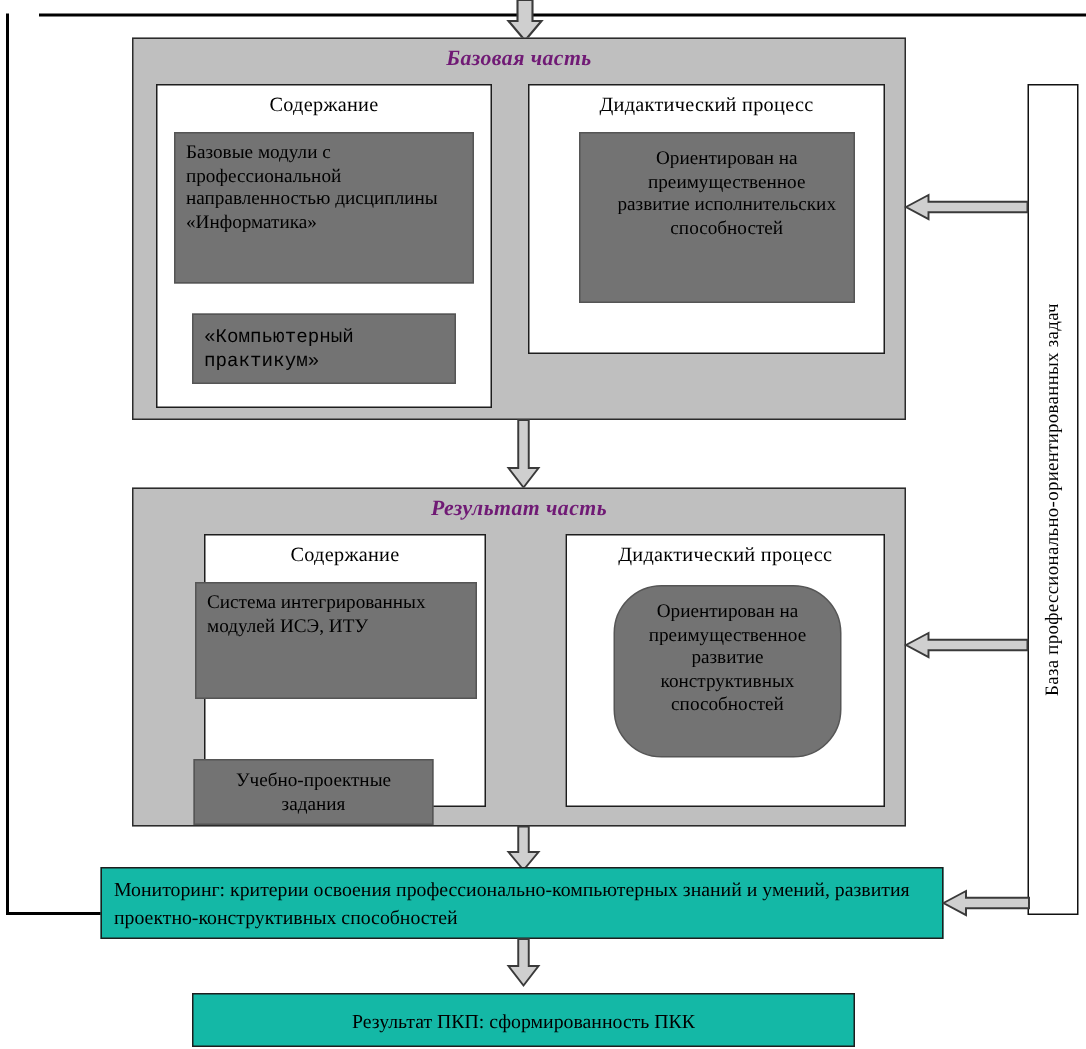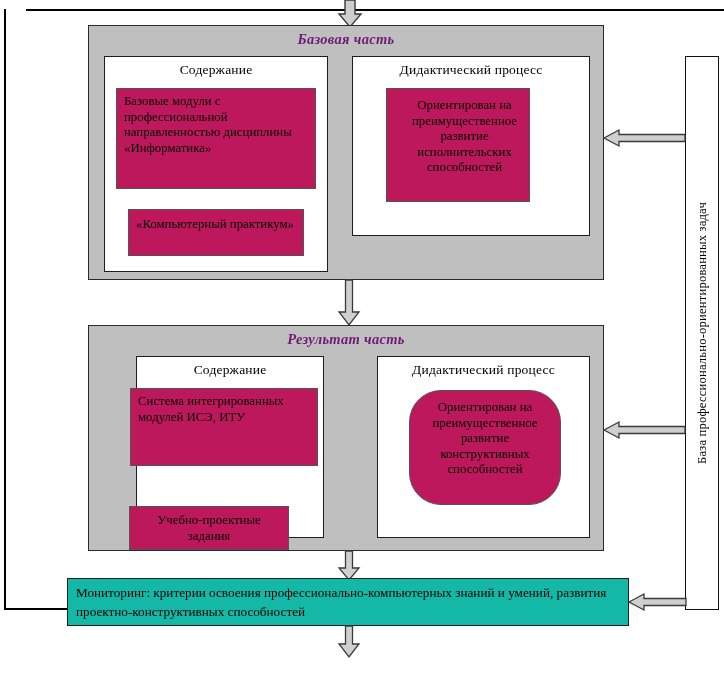--- a/index.html
+++ b/index.html
@@ -50,21 +50,21 @@
   .card-title{
     text-align:center;
     font-size:13.5px;
     padding-top:5px;
     letter-spacing:.2px;
   }
 
   
   .inner{
     position:absolute;
-    background:#be185d;
+    background:#737373;
     border:1px solid #555;
     box-sizing:border-box;
     font-size:12.8px;
     line-height:15.5px;
     padding:5px 7px;
   }
   .inner.center{text-align:center;}
   .inner.left{text-align:left;}
 
   
@@ -122,26 +122,26 @@
   </div>
 
   <div class="stage" style="left:88px;top:25px;width:516px;height:255px;">
     <div class="stage-title">Базовая часть</div>
   </div>
 
   <div class="card" style="left:104px;top:56px;width:224px;height:216px;">
     <div class="card-title">Содержание</div>
   </div>
   <div class="inner left" style="left:116px;top:88px;width:200px;height:101px;">Базовые модули с профессиональной направленностью дисциплины «Информатика»</div>
-  <div class="inner left" style="left:128px;top:209px;width:176px;height:47px;padding-top:7px;">«Компьютерный практикум»</div>
+  <div class="inner left" style="left:128px;top:209px;width:176px;height:47px;padding-top:7px;font-family:Liberation Mono, monospace;">«Компьютерный практикум»</div>
 
   <div class="card" style="left:352px;top:56px;width:238px;height:180px;">
     <div class="card-title">Дидактический процесс</div>
   </div>
-  <div class="inner center" style="left:386px;top:88px;width:144px;height:114px;padding-top:9px;padding-left:20px;">Ориентирован на преимущественное развитие исполнительских способностей</div>
+  <div class="inner center" style="left:386px;top:88px;width:184px;height:114px;padding-top:9px;padding-left:20px;">Ориентирован на преимущественное развитие исполнительских способностей</div>
 
   <div class="arrow-down" style="left:338px;top:280px;">
     <svg width="24" height="46" viewBox="0 0 24 46">
       <polygon points="7.5,0 14.5,0 14.5,32 21,32 11,45 1,32 7.5,32" fill="#cfcfcf" stroke="#3a3a3a" stroke-width="1.3"></polygon>
     </svg>
   </div>
 
   <div class="stage" style="left:88px;top:325px;width:516px;height:226px;">
     <div class="stage-title">Результат часть</div>
   </div>
@@ -166,20 +166,23 @@
   <div class="wbox left-align" style="left:67px;top:578px;width:562px;height:48px;">
     <span>Мониторинг: критерии освоения профессионально-компьютерных знаний и умений, развития проектно-конструктивных способностей</span>
   </div>
 
   <div class="arrow-down" style="left:338px;top:626px;">
     <svg width="24" height="32" viewBox="0 0 24 32">
       <polygon points="7.5,0 14.5,0 14.5,18 21,18 11,31 1,18 7.5,18" fill="#cfcfcf" stroke="#3a3a3a" stroke-width="1.3"></polygon>
     </svg>
   </div>
 
+  <div class="wbox" style="left:128px;top:662px;width:442px;height:36px;">
+    <span>Результат ПКП: сформированность ПКК</span>
+  </div>
 
   <div class="vbox" style="left:685px;top:56px;width:34px;height:554px;">
     <span class="vtext">База  профессионально-ориентированных задач</span>
   </div>
 
   <div class="arrow-left" style="left:604px;top:126px;">
     <svg width="82" height="24" viewBox="0 0 82 24">
       <polygon points="0,12 15,4 15,8.5 81,8.5 81,15.5 15,15.5 15,20" fill="#cfcfcf" stroke="#3a3a3a" stroke-width="1.3"></polygon>
     </svg>
   </div>

